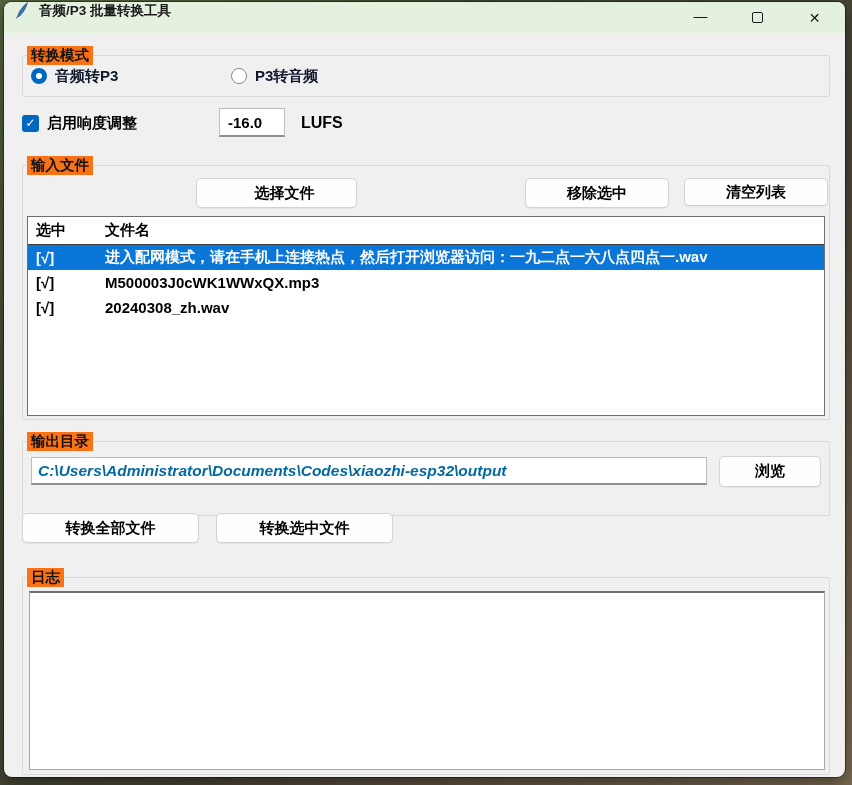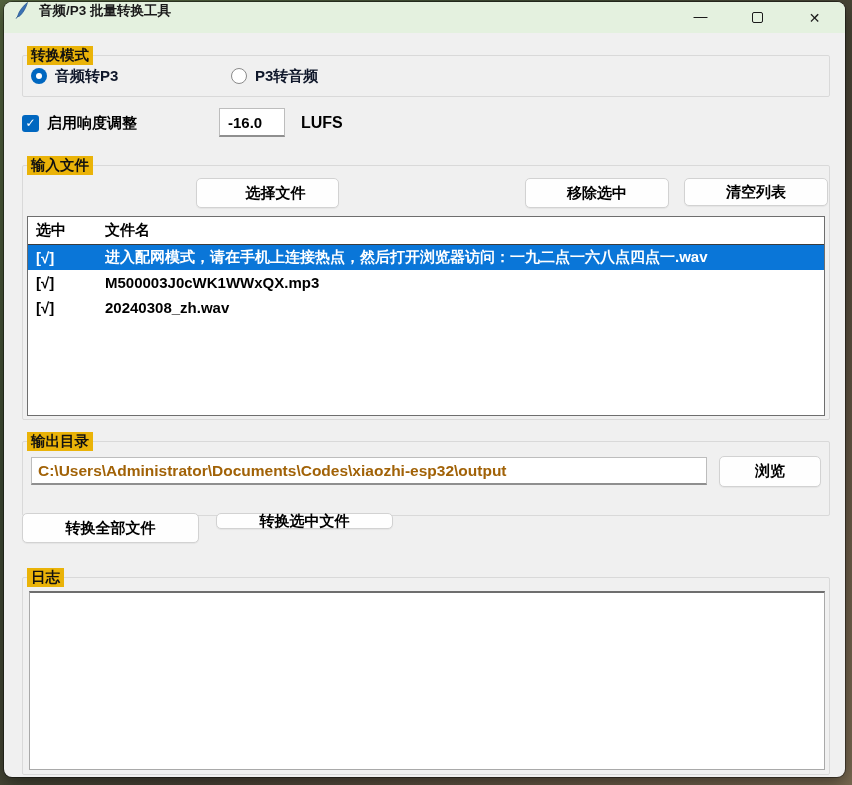--- a/index.html
+++ b/index.html
@@ -24,21 +24,21 @@
   .win-btn { width:57px; height:31px; display:flex; align-items:center; justify-content:center; color:#1a1a1a; }
   .glyph-min { font-size:14px; font-weight:400; margin-top:-3px; }
   .glyph-max { width:11px; height:11px; border:1.4px solid #1a1a1a; border-radius:2px; }
   .glyph-close { font-size:14px; font-weight:400; }
   
   .content { position:absolute; left:0; top:31px; width:841px; height:744px; }
   .group {
     position:absolute; border:1px solid #d9d9d9; border-radius:2px; background:transparent;
   }
   .glabel {
-    position:absolute; top:-10px; left:4px; background:#eab308; padding:0 4px;
+    position:absolute; top:-10px; left:4px; background:#f97316; padding:0 4px;
     font-size:14.5px; font-weight:700; color:#111; line-height:19px; white-space:nowrap;
   }
   
   .mode-group { left:18px; top:22px; width:808px; height:42px; }
   .radio-item { position:absolute; top:0; height:100%; display:flex; align-items:center; }
   .radio-item .rlabel { margin-left:8px; font-size:15px; font-weight:700; color:#0f172a; }
   .radio { width:16px; height:16px; border-radius:50%; position:relative; }
   .radio.on { background:var(--accent); }
   .radio.on::after { content:""; position:absolute; left:5px; top:5px; width:6px; height:6px; border-radius:50%; background:#fff; }
   .radio.off { background:#fff; border:1px solid #8a8a8a; }
@@ -54,44 +54,44 @@
   }
   .lufs-label { position:absolute; left:297px; top:75px; line-height:30px; font-size:16px; font-weight:700; color:#000; }
   
   .input-group { left:18px; top:132px; width:808px; height:255px; }
   .btn {
     background:#fefefe; border:1px solid #d2d2d2; border-radius:5px;
     font-family:inherit; font-size:15px; font-weight:700; color:#000;
     display:flex; align-items:center; justify-content:center; cursor:default;
     box-shadow:0 1px 1px rgba(0,0,0,.05);
   }
-  .btn-select { position:absolute; left:173px; top:12px; width:143px; height:30px;padding-left:16px; }
+  .btn-select { position:absolute; left:173px; top:12px; width:161px; height:30px;padding-left:16px; }
   .btn-remove { position:absolute; left:502px; top:12px; width:144px; height:30px; }
   .btn-clear  { position:absolute; left:661px; top:12px; width:144px; height:28px; }
   .file-list {
     position:absolute; left:4px; top:50px; width:798px; height:200px;
     background:#fff; border:1px solid #6e6e6e; overflow:hidden;
   }
   .list-header { display:flex; height:28px; align-items:center; border-bottom:1px solid #3c3c3c;
     font-size:15px; font-weight:700; color:#000; }
   .col-check { width:77px; padding-left:8px; flex:0 0 auto; }
   .col-name { flex:1; white-space:nowrap; overflow:hidden; }
   .file-row { display:flex; height:25px; align-items:center; font-size:15px; font-weight:700; color:#000; }
   .file-row.selected { background:var(--selection); color:#fff; }
   
   .output-group { left:18px; top:408px; width:808px; height:75px;padding-left:36px; }
   .path-entry {
     position:absolute; left:8px; top:15px; width:676px; height:28px;
     background:#fff; border:1px solid #bdbdbd; border-bottom:2px solid #8f8f8f;
-    font-family:inherit; font-size:15.5px; font-weight:700; color:#a16207; padding-left:6px; outline:none;
+    font-family:inherit; font-size:15.5px; font-weight:700; color:#0369a1; padding-left:6px; outline:none;font-style:italic;
   }
   .btn-browse { position:absolute; left:696px; top:14px; width:102px; height:31px; }
   
   .btn-convert-all { position:absolute; left:18px; top:480px; width:177px; height:30px; }
-  .btn-convert-sel { position:absolute; left:212px; top:480px; width:177px; height:16px; }
+  .btn-convert-sel { position:absolute; left:212px; top:480px; width:177px; height:30px; }
   
   .log-group { left:18px; top:544px; width:808px; height:198px; }
   .log-area {
     position:absolute; left:6px; top:13px; width:796px; height:179px;
     background:#fff; border:1px solid #a9a9a9; border-top:2px solid #6e6e6e;
     font-family:inherit; font-size:14px; color:#000; padding:4px; overflow:auto;
   }
 </style>
 </head>
 <body>

